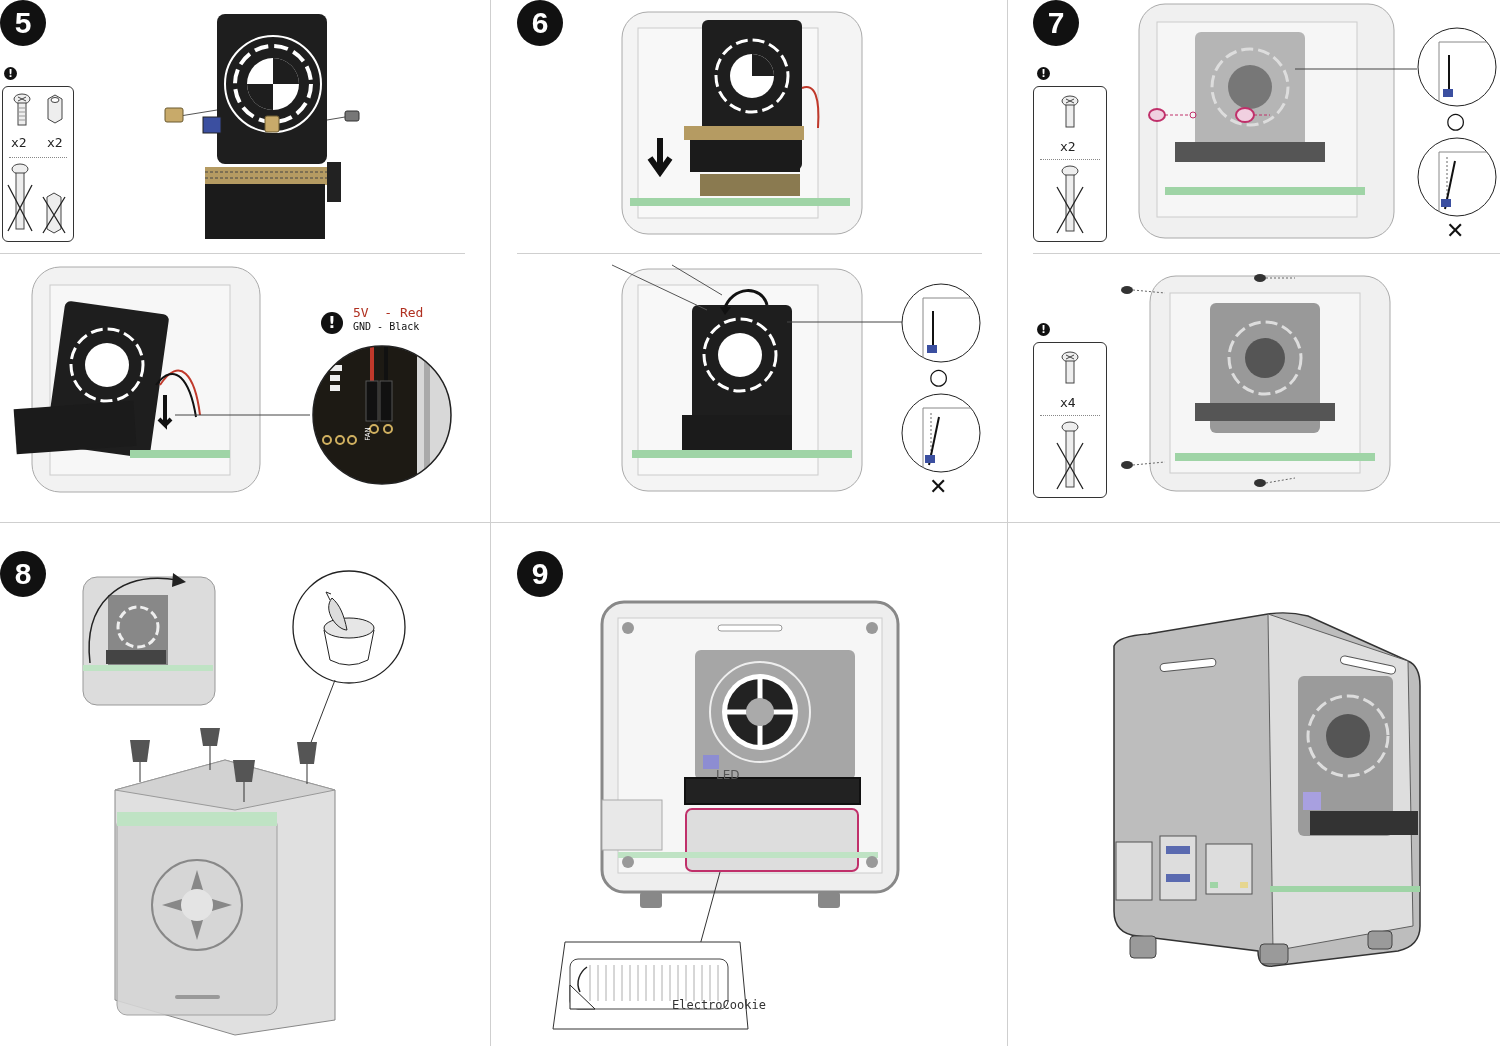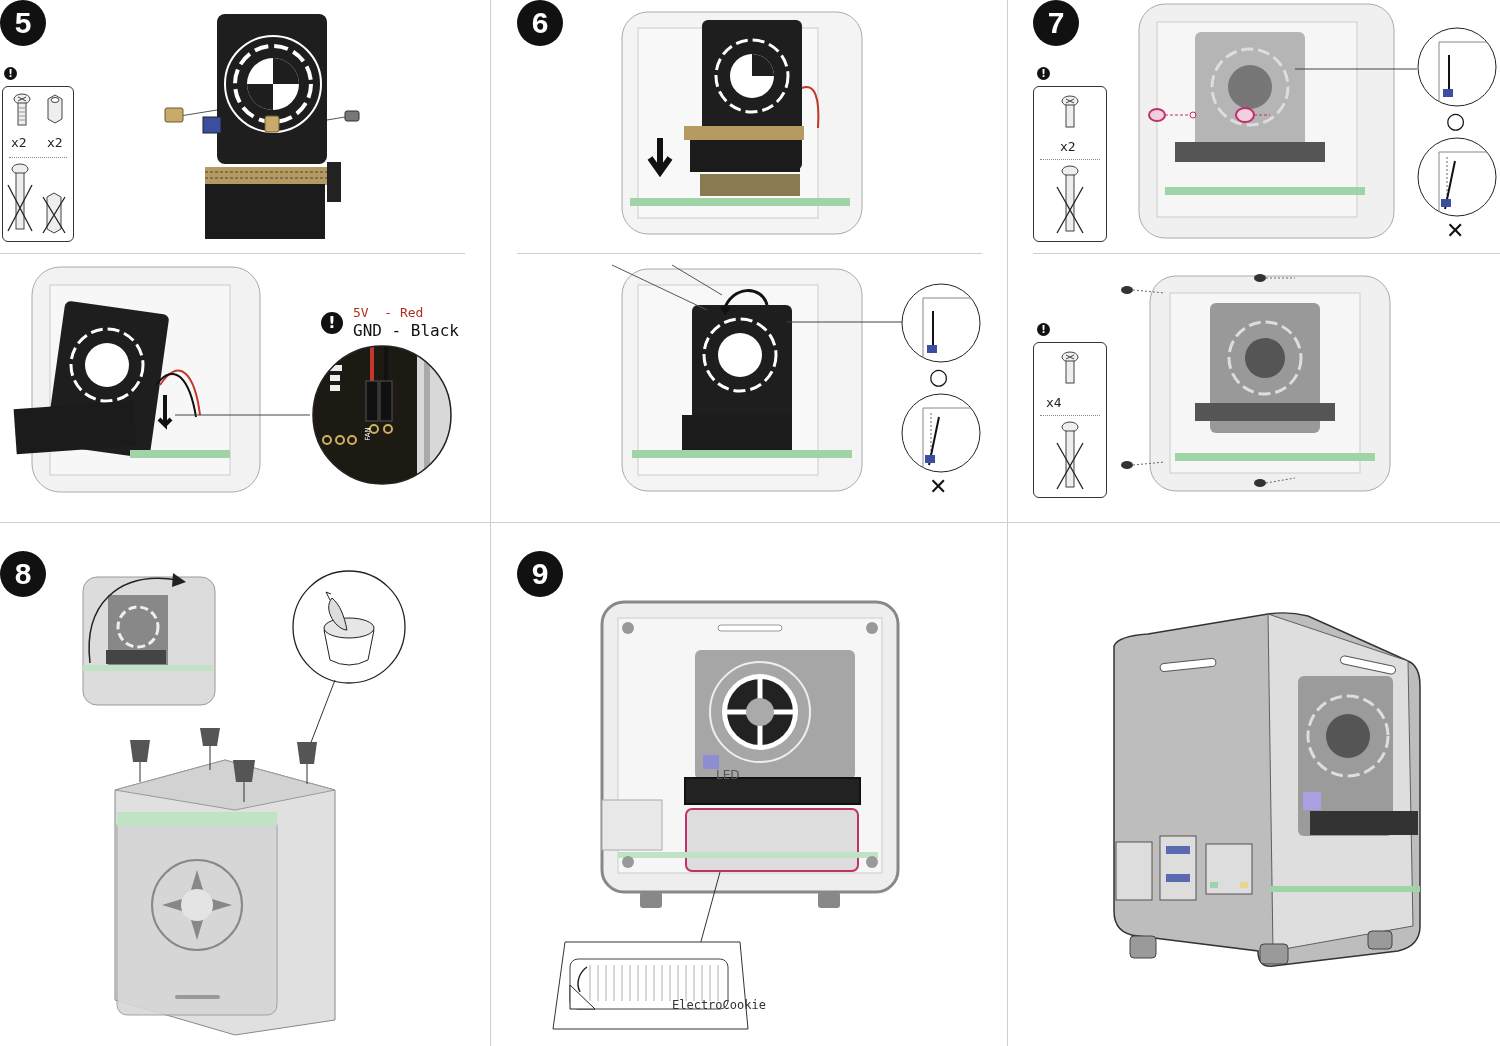--- a/index.html
+++ b/index.html
@@ -90,21 +90,21 @@
   <path d="M155 130 v30 l-6 -6 M155 160 l6 -6" stroke="#111" stroke-width="4" fill="none"></path>
   <rect x="120" y="185" width="100" height="8" fill="#9fd4a6"></rect>
   <line x1="165" y1="150" x2="300" y2="150" stroke="#444"></line>
 </svg>
 
 
 <div class="excl" style="left:321px;top:312px;width:22px;height:22px;line-height:22px;font-size:16px;">!</div>
 <div class="abs mono" style="left:353px;top:305px;font-size:13px;color:#b03020;text-align:right;">
   <span>5V</span><span style="white-space:pre;">  - </span><span>Red</span>
 </div>
-<div class="abs mono" style="left:353px;top:321px;font-size:16px;color:#111;">
+<div class="abs mono" style="left:353px;top:321px;font-size:10px;color:#111;">
   <span>GND</span><span style="white-space:pre;"> - </span><span>Black</span>
 </div>
 <svg width="140" height="140" style="left:312px;top:345px;">
   <defs>
       <clipPath id="c5">
         <circle cx="70" cy="70" r="69"></circle>
       </clipPath>
     </defs>
   <g clip-path="url(#c5)">
     <rect width="140" height="140" fill="#1d1a14"></rect>
@@ -227,21 +227,21 @@
 </svg>
 <div class="abs" style="left:1446px;top:218px;font-size:22px;">✕</div>
 
 <div class="excl" style="left:1037px;top:323px;">!</div>
 <div class="partbox" style="left:1033px;top:342px;width:72px;height:154px;">
   <svg width="20" height="36" style="left:26px;top:8px;">
     <ellipse cx="10" cy="6" rx="8" ry="5" fill="#eee" stroke="#444"></ellipse>
     <path d="M6 4 L14 8 M14 4 L6 8" stroke="#444"></path>
     <rect x="6" y="10" width="8" height="22" fill="#eee" stroke="#444"></rect>
   </svg>
-  <div class="qty" style="left:12px;top:52px;">x4</div>
+  <div class="qty" style="left:26px;top:52px;">x4</div>
   <div class="dots" style="left:6px;top:72px;width:60px;"></div>
   <svg width="30" height="70" style="left:21px;top:78px;">
     <ellipse cx="15" cy="6" rx="8" ry="5" fill="#eee" stroke="#444"></ellipse>
     <rect x="11" y="10" width="8" height="56" fill="#eee" stroke="#444"></rect>
     <path d="M2 22 L28 68 M28 22 L2 68" stroke="#222" stroke-width="1.3"></path>
   </svg>
 </div>
 
 <svg width="300" height="230" style="left:1115px;top:268px;">
   <rect x="35" y="8" width="240" height="215" rx="26" fill="#f0f0f0" stroke="#aaa"></rect>

